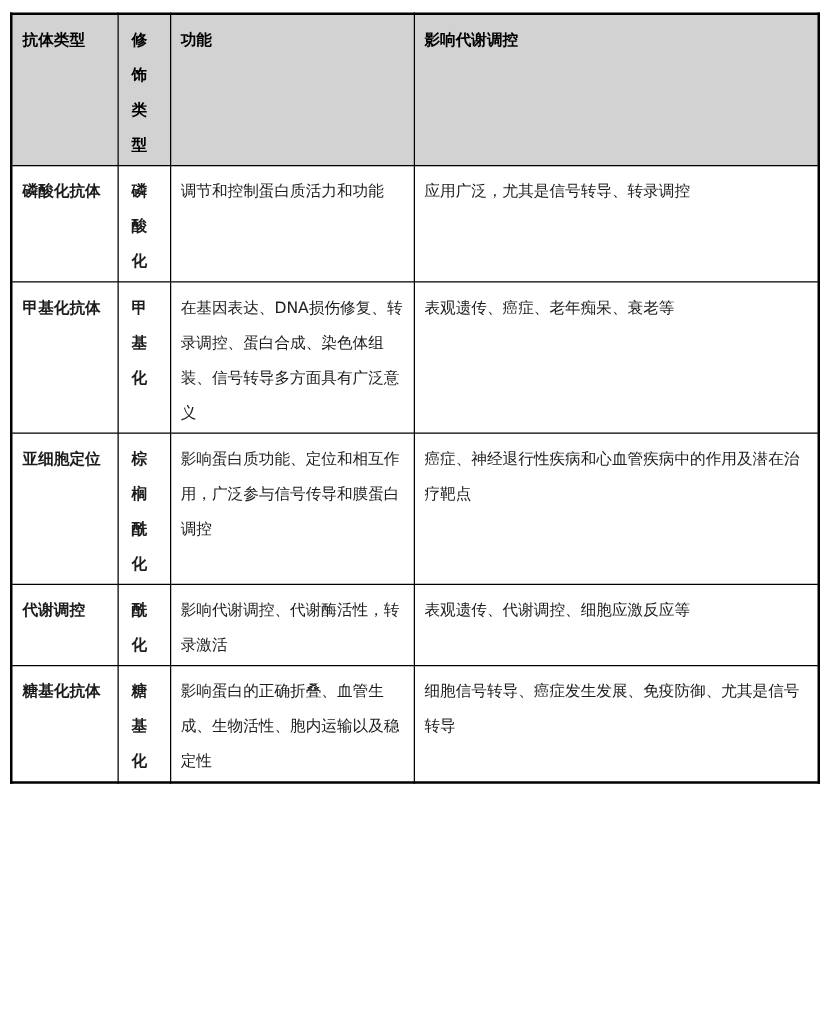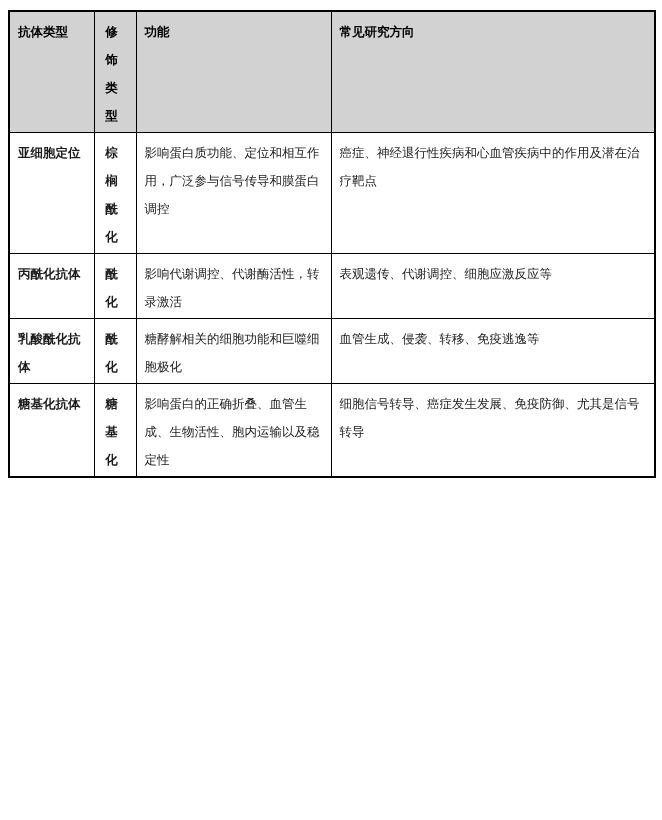--- a/index.html
+++ b/index.html
@@ -27,41 +27,47 @@
       <col style="width:85px">
         <col style="width:42px">
         <col style="width:195px">
         <col style="width:324px">
     </colgroup>
     <thead>
       <tr>
         <th class="c1">抗体类型</th>
         <th class="c2">修饰类型</th>
         <th>功能</th>
-        <th>常见研究方向</th>
+        <th>影响代谢调控</th>
       </tr>
     </thead>
     <tbody>
+      <tr>
+        <td class="c1">磷酸化抗体</td>
+        <td class="c2">磷酸化</td>
+        <td>调节和控制蛋白质活力和功能</td>
+        <td>应用广泛，尤其是信号转导、转录调控</td>
+      </tr>
+      <tr>
+        <td class="c1">甲基化抗体</td>
+        <td class="c2">甲基化</td>
+        <td>在基因表达、DNA损伤修复、转录调控、蛋白合成、染色体组装、信号转导多方面具有广泛意义</td>
+        <td>表观遗传、癌症、老年痴呆、衰老等</td>
+      </tr>
       <tr>
         <td class="c1">亚细胞定位</td>
         <td class="c2">棕榈酰化</td>
         <td>影响蛋白质功能、定位和相互作用，广泛参与信号传导和膜蛋白调控</td>
         <td>癌症、神经退行性疾病和心血管疾病中的作用及潜在治疗靶点</td>
       </tr>
       <tr>
-        <td class="c1">丙酰化抗体</td>
+        <td class="c1">代谢调控</td>
         <td class="c2">酰化</td>
         <td>影响代谢调控、代谢酶活性，转录激活</td>
         <td>表观遗传、代谢调控、细胞应激反应等</td>
-      </tr>
-      <tr>
-        <td class="c1">乳酸酰化抗体</td>
-        <td class="c2">酰化</td>
-        <td>糖酵解相关的细胞功能和巨噬细胞极化</td>
-        <td>血管生成、侵袭、转移、免疫逃逸等</td>
       </tr>
       <tr>
         <td class="c1">糖基化抗体</td>
         <td class="c2">糖基化</td>
         <td>影响蛋白的正确折叠、血管生成、生物活性、胞内运输以及稳定性</td>
         <td>细胞信号转导、癌症发生发展、免疫防御、尤其是信号转导</td>
       </tr>
     </tbody>
   </table>
 </div>

